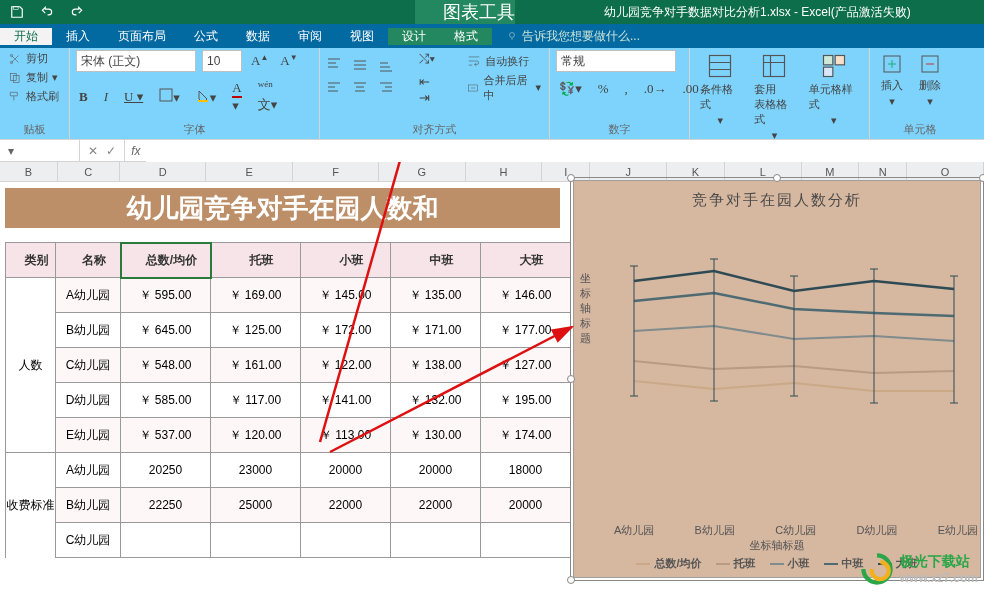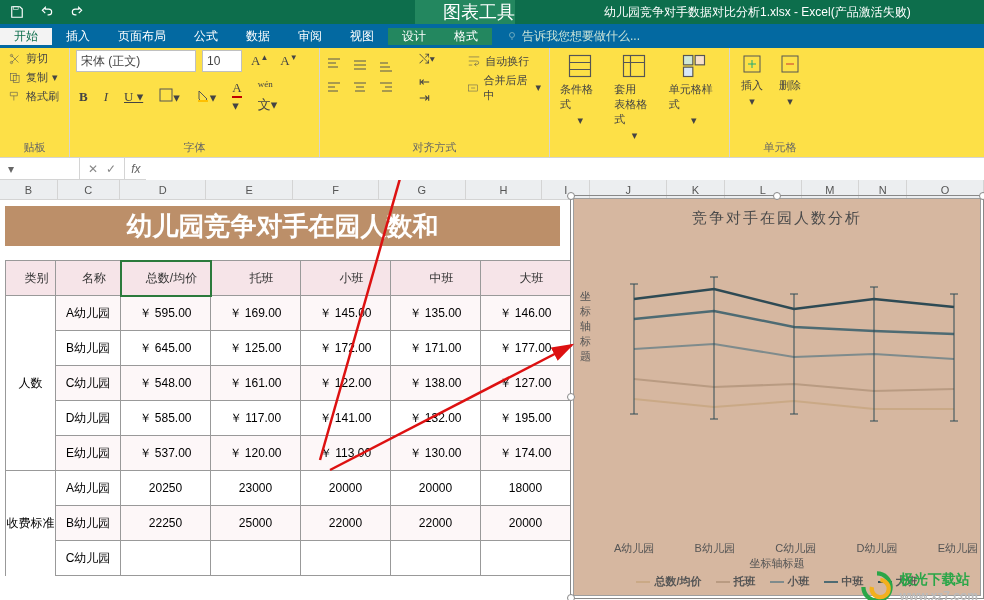--- a/index.html
+++ b/index.html
@@ -13,21 +13,21 @@
     .title-text { margin-left:520px; display:inline-block; font-size:12px; line-height:24px; }
 
     
     .tabs { height:24px; background:#0369a1; display:flex; color:#fff; align-items:center; font-size:12px; }
     .tab { padding:0 14px; display:flex; align-items:center; cursor:pointer; }
     .tab.active { background:#f3f3f3; color:#0d6e4c; }
     .tab.context { background:#23875f; }
     .tell-me { padding:0 14px; display:flex; align-items:center; color:#c9e3d7; gap:4px; }
 
     
-    .ribbon { height:110px; background:#fde047; border-bottom:1px solid #d4d4d4; display:flex; }
+    .ribbon { height:92px; background:#7dd3fc; border-bottom:1px solid #d4d4d4; display:flex; }
     .group { border-right:1px solid #d4d4d4; padding:2px 6px 0 6px; display:flex; flex-direction:column; justify-content:space-between; }
     .group-label { font-size:11px; color:#666; text-align:center; padding-bottom:2px; }
     .btnstack { display:flex; flex-direction:column; gap:2px; }
     .minibtn { display:flex; align-items:center; gap:4px; font-size:11px; color:#444; padding:1px 2px; }
     .minibtn svg { width:14px; height:14px; }
     .font-row1 { display:flex; gap:6px; align-items:center; }
     .font-row2 { display:flex; gap:10px; align-items:center; margin-top:6px; }
     .combo { border:1px solid #c0c0c0; background:#fff; height:22px; display:flex; align-items:center; padding:0 4px; font-size:12px; color:#444; }
     .fbtn { font-size:13px; color:#444; padding:1px 3px; font-family:"Times New Roman",serif; }
     .alg-grid { display:grid; grid-template-columns:repeat(3,22px); gap:4px; }
@@ -46,21 +46,21 @@
     .sheet-area { position:relative; background:#fff; height:444px;}
     .col-headers { display:flex; height:20px; background:#eceef0; border-bottom:1px solid #d4d4d4; }
     .colh { width:80px; text-align:center; color:#555; font-size:11px; border-right:1px solid #d4d4d4; line-height:20px; }
 
     
     .banner { position:absolute; left:5px; top:26px; width:555px; height:40px; background:#bc8f69; color:#fff; font-size:26px; font-weight:bold; text-align:center; line-height:40px; }
 
     
     .data-table { position:absolute; left:5px; top:80px; border-collapse:collapse; font-size:12px; }
     .data-table th, .data-table td { border:1px solid #999; padding:0; height:35px; text-align:center; }
-    .data-table th { font-weight:normal;padding-left:12px; }
+    .data-table th { font-weight:bold;padding-left:12px; }
     .w-col1{width:50px}.w-col2{width:65px}.w-coln{width:90px}
     .hdr-row th { background:#f6e4e8; color:#333;}
     .row-a { background:#fdf7f8;} .row-b{background:#fff;}
     .mc-cell{background:#fff;}
     .sel-outline { outline:2px solid #2a7a3b; outline-offset:-1px;}
 
     
     .chart-box { position:absolute; left:573px; top:18px; width:408px; height:398px; background:#d6b7a0; border:1px solid #9e9e9e; }
     .chart-title { text-align:center; font-size:15px; color:#4a4a4a; padding:10px 0 6px 0; letter-spacing:2px;}
     .chart-plot { position:absolute; left:40px; top:40px; width:360px; height:210px; }
@@ -204,20 +204,33 @@
           </div>
         <div class="minibtn"><svg viewBox="0 0 24 24">
               <rect x="3" y="6" width="18" height="12" stroke="#555" fill="none"></rect>
               <path d="M8 12h8" stroke="#555"></path>
             </svg><span>合并后居中</span>▾</div>
       </div>
     </div>
     <div class="group-label">对齐方式</div>
   </div>
 
+  <div class="group" style="width:140px">
+    <div>
+      <div class="combo" style="width:120px">常规</div>
+      <div style="display:flex;gap:10px;margin-top:8px">
+        <span class="fbtn">💱▾</span>
+        <span class="fbtn">%</span>
+        <span class="fbtn">,</span>
+        <span class="fbtn">.0→</span>
+        <span class="fbtn">.00←</span>
+      </div>
+    </div>
+    <div class="group-label">数字</div>
+  </div>
 
   <div class="group" style="width:180px">
     <div style="display:flex;gap:6px">
       <div class="big-btn"><svg width="28" height="28" viewBox="0 0 24 24">
             <rect x="3" y="3" width="18" height="18" fill="none" stroke="#555"></rect>
             <path d="M3 9h18M3 15h18" stroke="#555"></path>
           </svg><span>条件格式</span>▾</div>
       <div class="big-btn"><svg width="28" height="28" viewBox="0 0 24 24">
             <rect x="3" y="3" width="18" height="18" fill="none" stroke="#555"></rect>
             <path d="M3 9h18M9 3v18" stroke="#555"></path>

